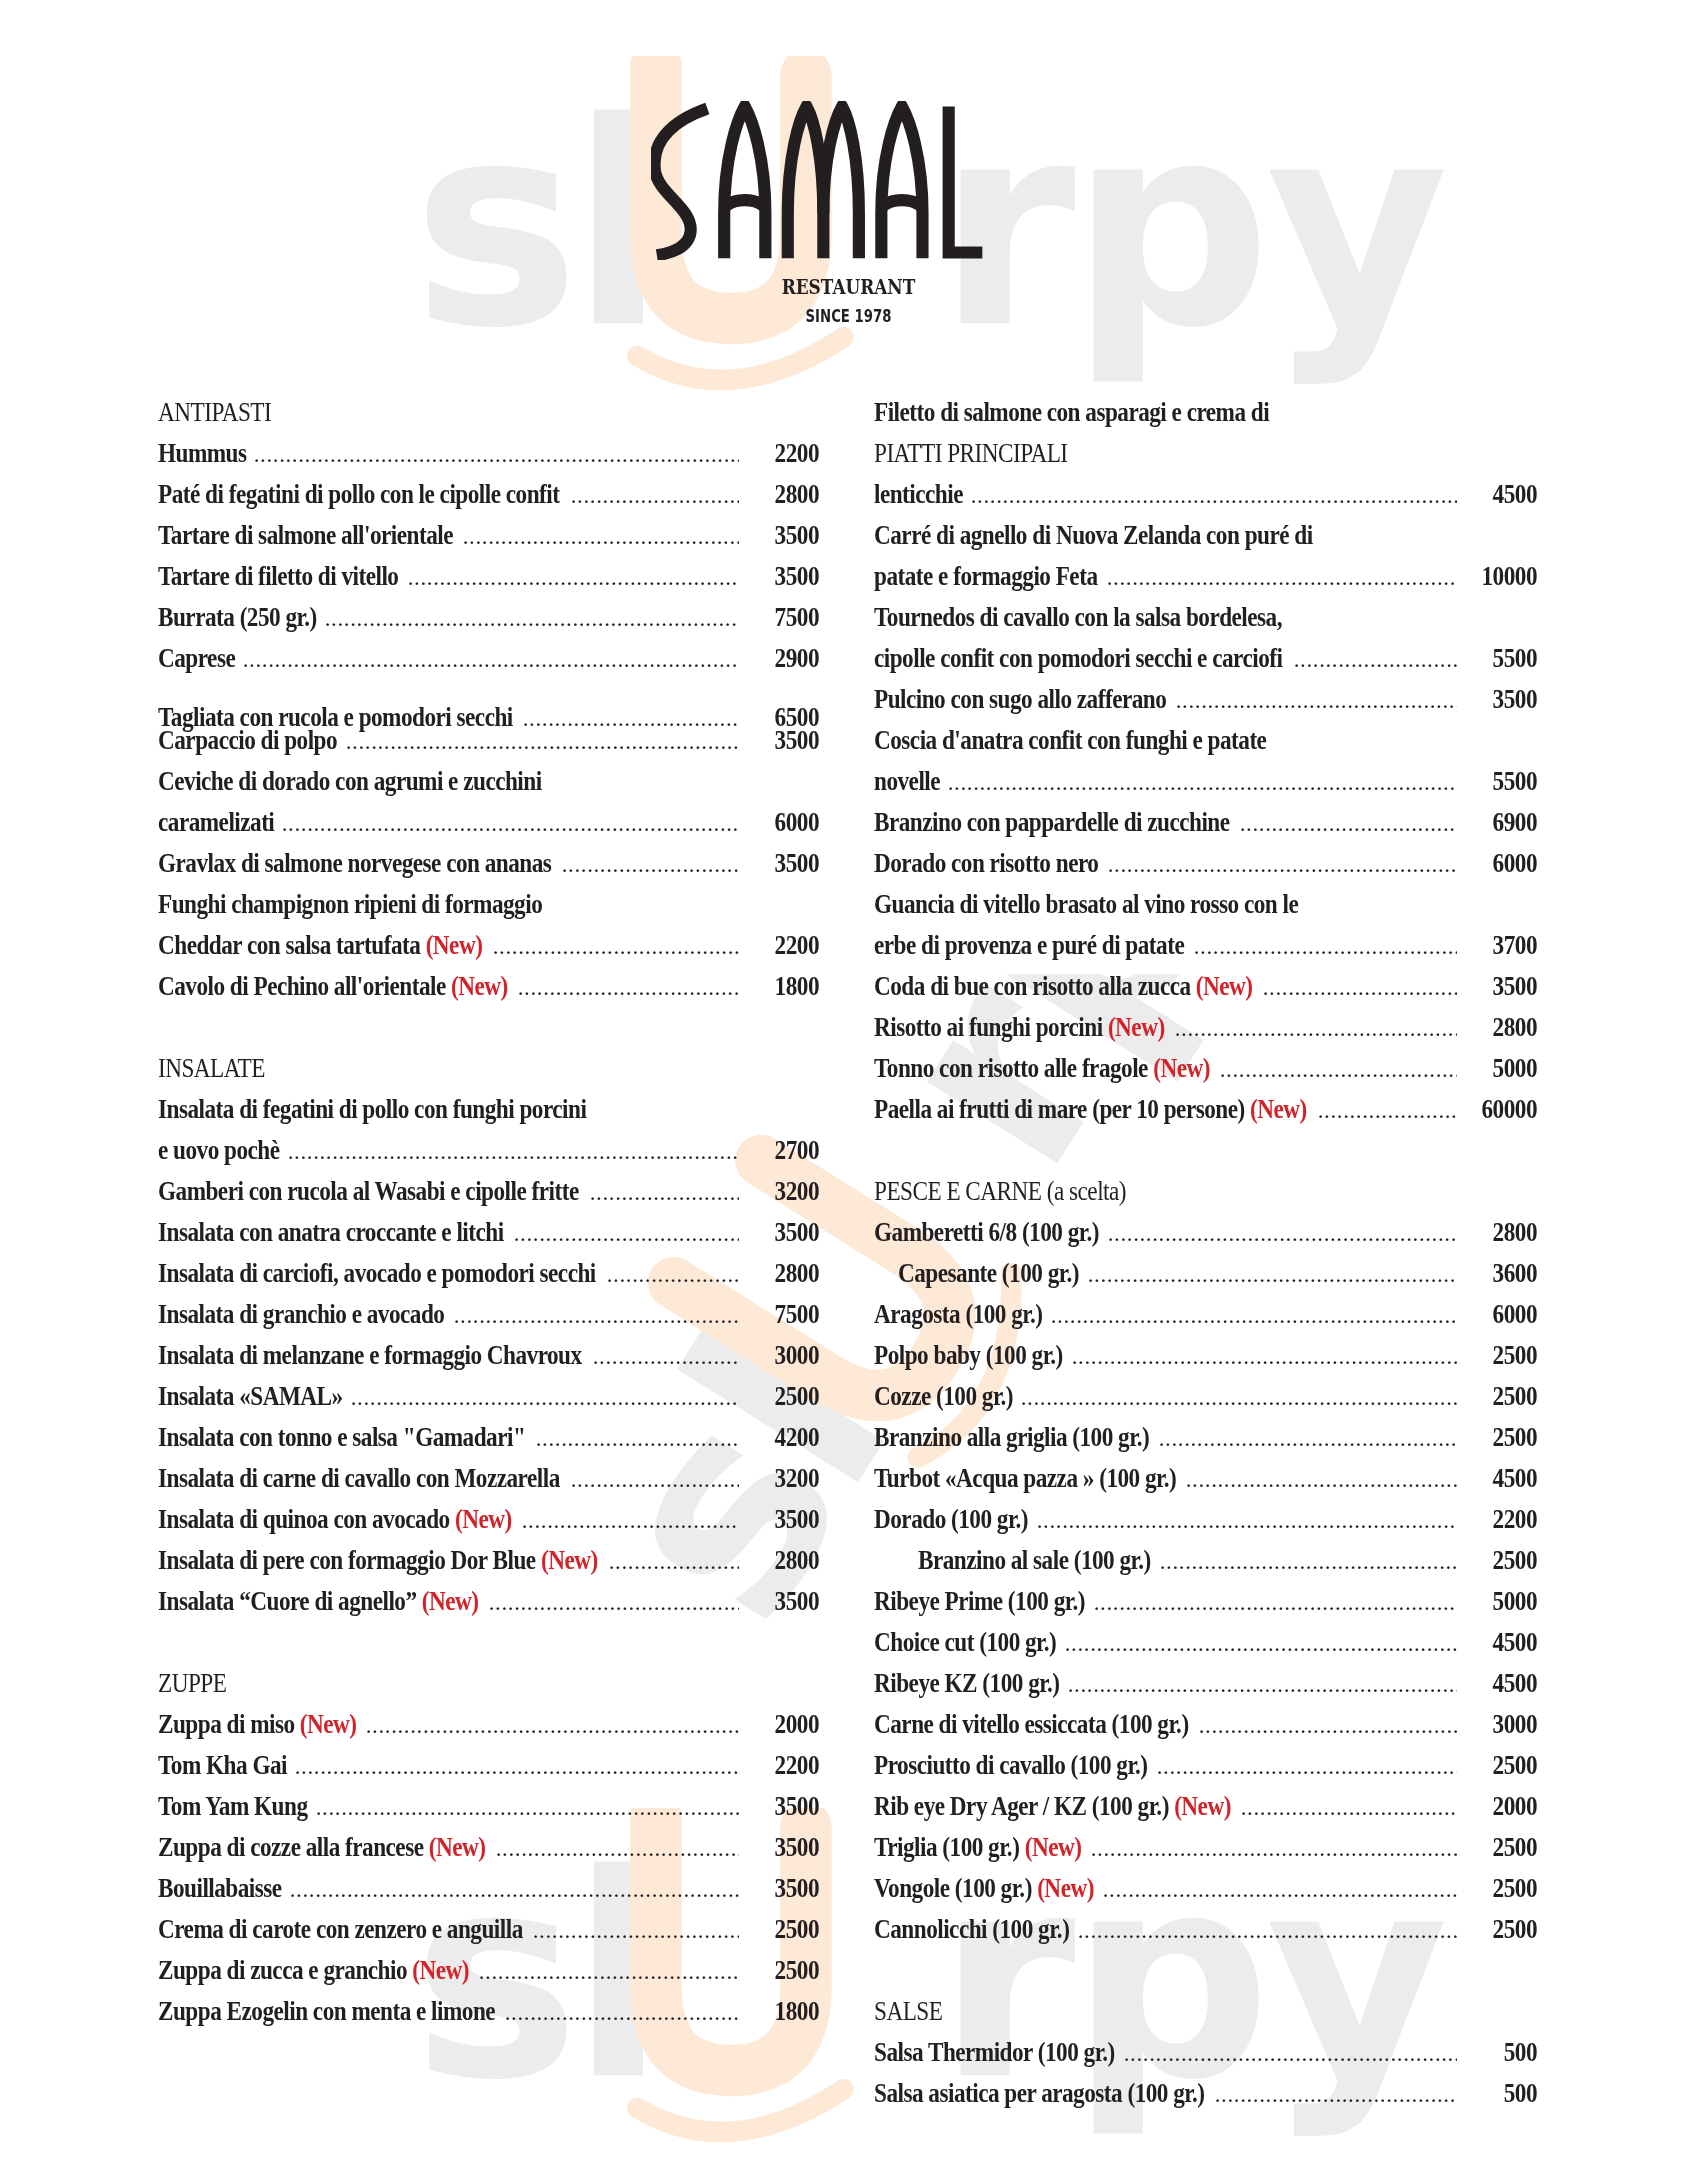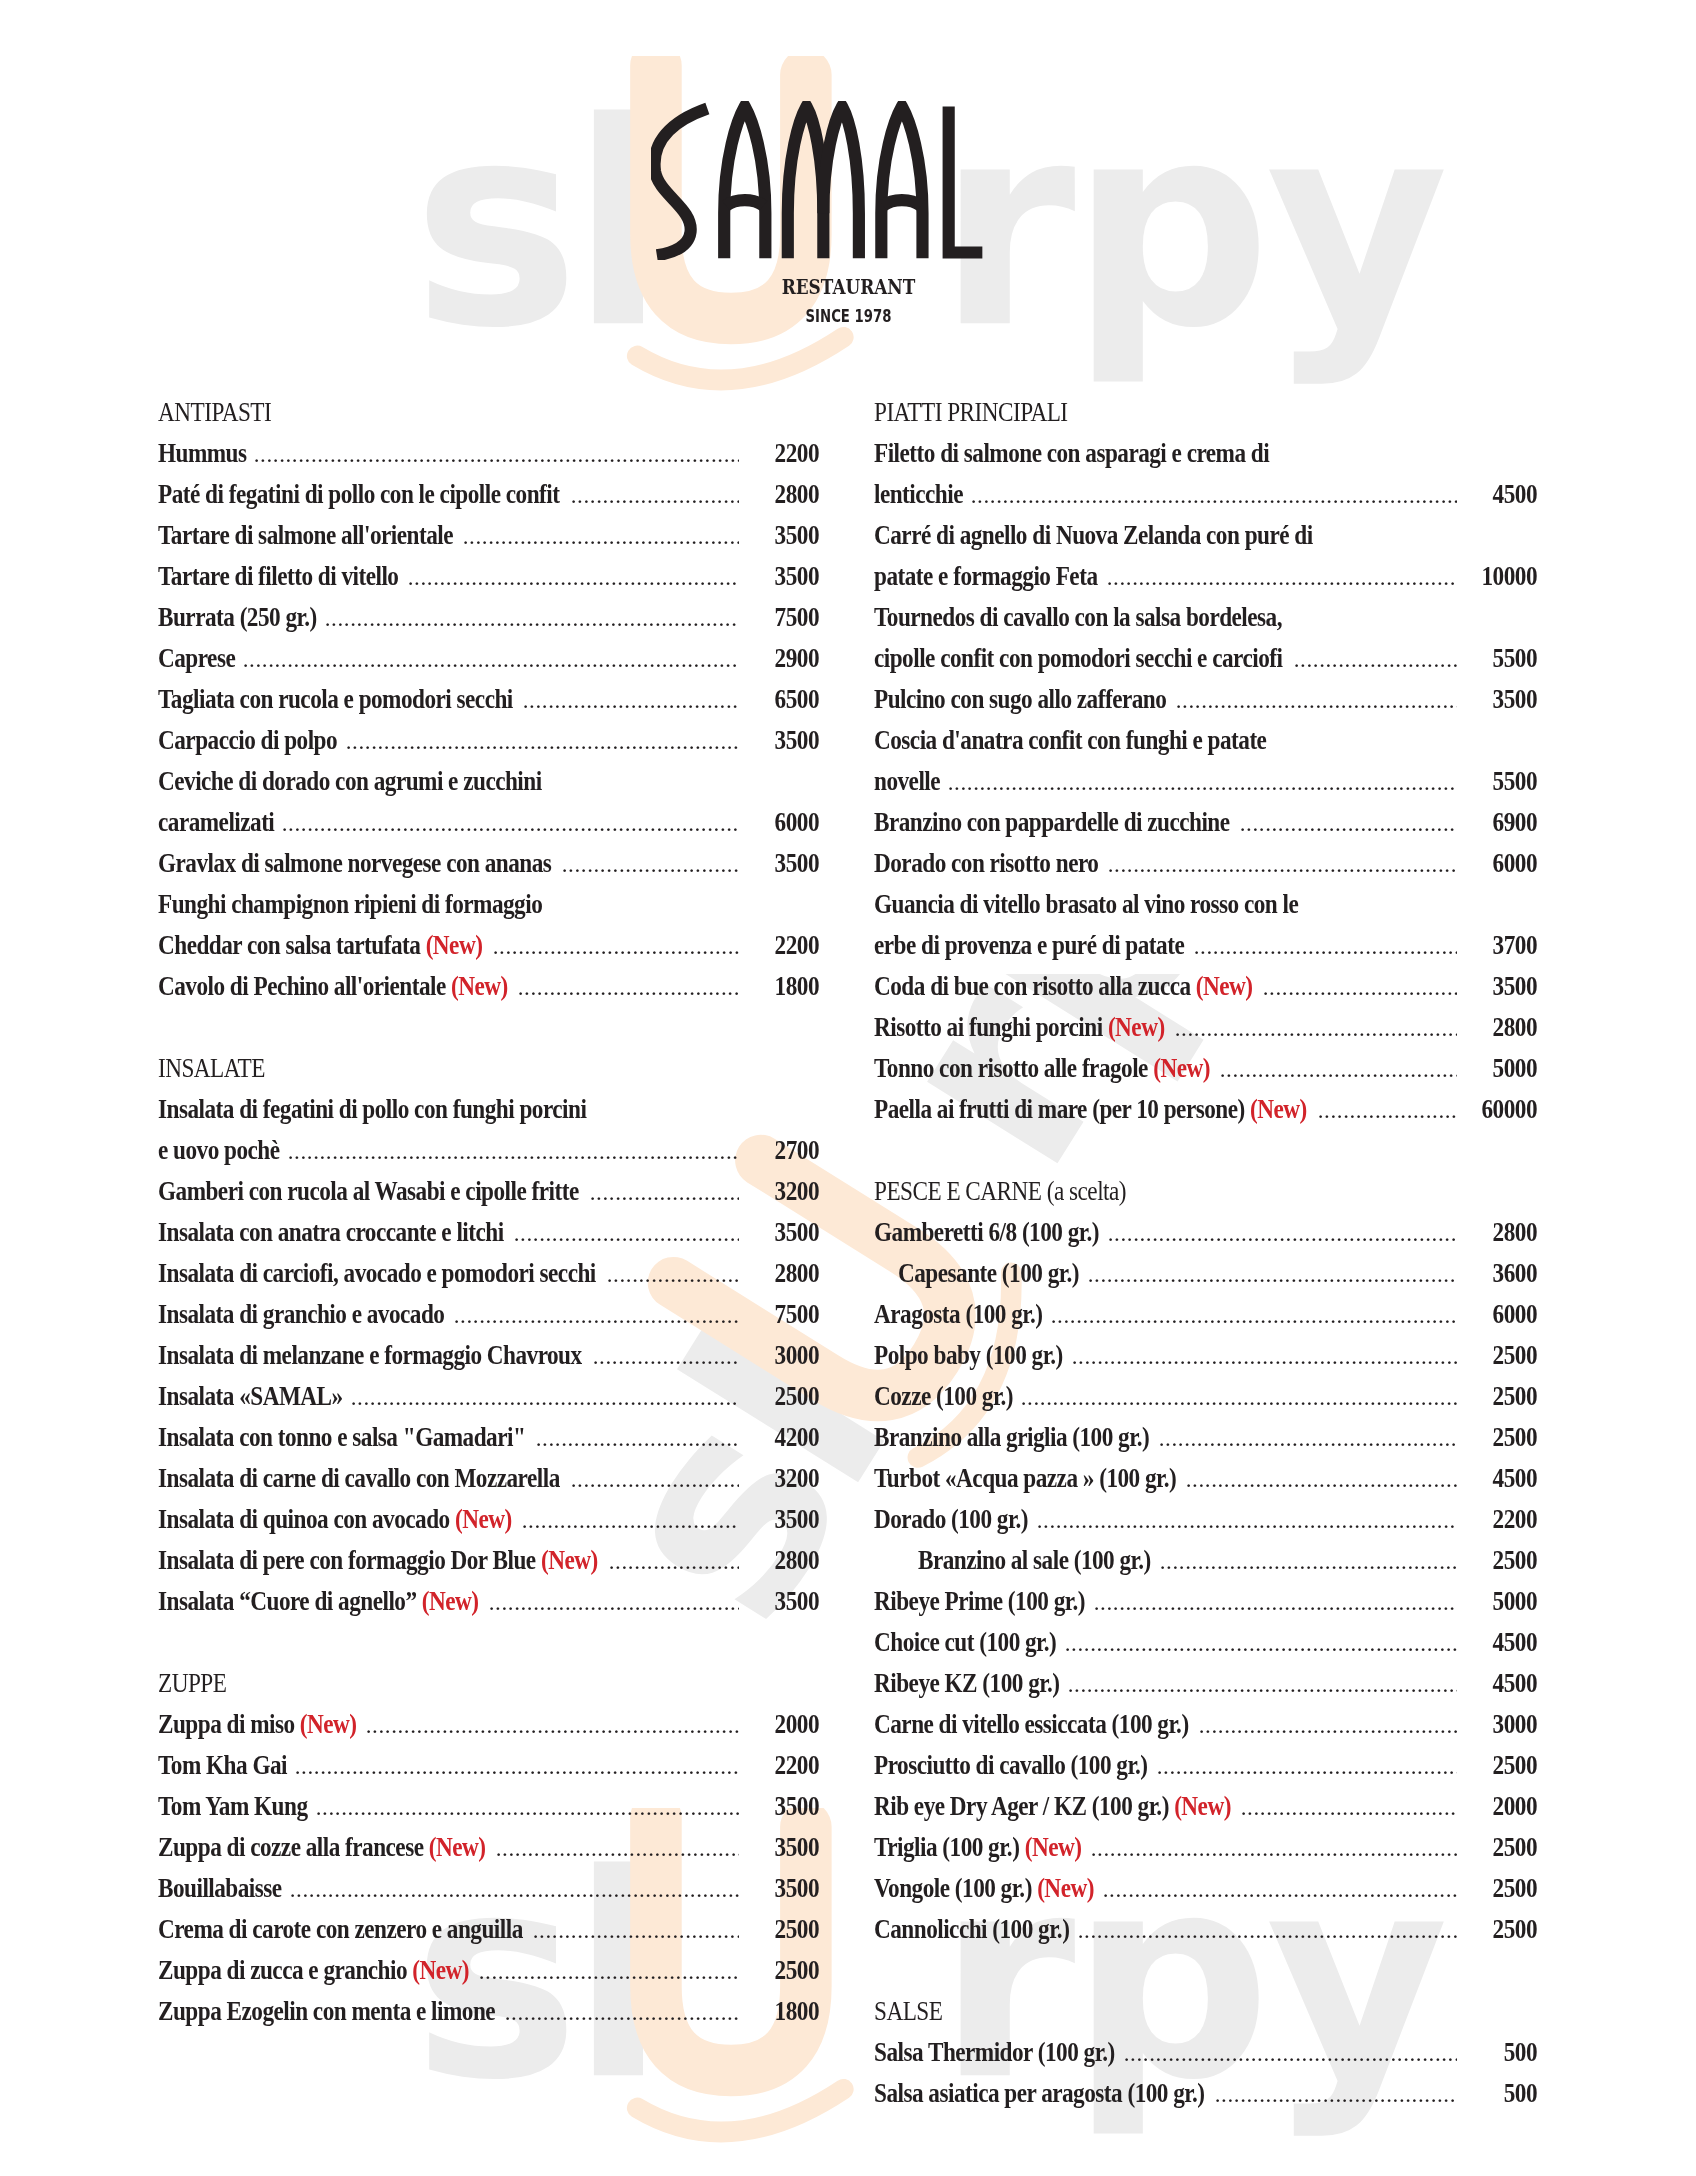--- a/index.html
+++ b/index.html
@@ -124,21 +124,21 @@
       <span class="item-name" style="width: 160px;"><span class="cond">Burrata (250 gr.)</span></span>
       <span class="dots"></span>
       <span class="price cond" style="transform-origin: right center;">7500</span>
     </div>
     <div class="row">
       <span class="item-name" style="width: 78px;"><span class="cond">Caprese</span></span>
       <span class="dots"></span>
       <span class="price cond" style="transform-origin: right center;">2900</span>
     </div>
     <div class="row">
-      <span class="item-name" style="width: 358px;"><span class="cond">Tagliata con rucola e  pomodori secchi</span></span>
+      <span class="item-name" style="width: 358px; margin-top: 18px;"><span class="cond">Tagliata con rucola e  pomodori secchi</span></span>
       <span class="dots"></span>
       <span class="price cond" style="transform-origin: right center;">6500</span>
     </div>
     <div class="row">
       <span class="item-name" style="width: 181px;"><span class="cond">Carpaccio di polpo</span></span>
       <span class="dots"></span>
       <span class="price cond" style="transform-origin: right center;">3500</span>
     </div>
     <div class="row cont">
       <span class="item-name cond" style="width: 387px;">Ceviche di dorado con agrumi e zucchini</span>
@@ -273,26 +273,26 @@
       <span class="price cond" style="transform-origin: right center;">2500</span>
     </div>
     <div class="row">
       <span class="item-name" style="width: 340px;"><span class="cond">Zuppa Ezogelin con menta e limone</span></span>
       <span class="dots"></span>
       <span class="price cond" style="transform-origin: right center;">1800</span>
     </div>
   </div>
 
 <div class="column col-right" id="col-right">
+    <div class="row cont">
+      <span class="item-name cond" style="width: 399px;">Filetto di salmone con asparagi e crema di</span>
+    </div>
     <div class="row heading">
       <span class="cond">PIATTI PRINCIPALI</span>
     </div>
-    <div class="row cont">
-      <span class="item-name cond" style="width: 399px;">Filetto di salmone con asparagi e crema di</span>
-    </div>
     <div class="row">
       <span class="item-name" style="width: 90px;"><span class="cond">lenticchie</span></span>
       <span class="dots"></span>
       <span class="price cond" style="transform-origin: right center;">4500</span>
     </div>
     <div class="row cont">
       <span class="item-name cond" style="width: 443px;">Carré di agnello di Nuova Zelanda  con puré di</span>
     </div>
     <div class="row">
       <span class="item-name" style="width: 226px;"><span class="cond">patate e formaggio Feta</span></span>

